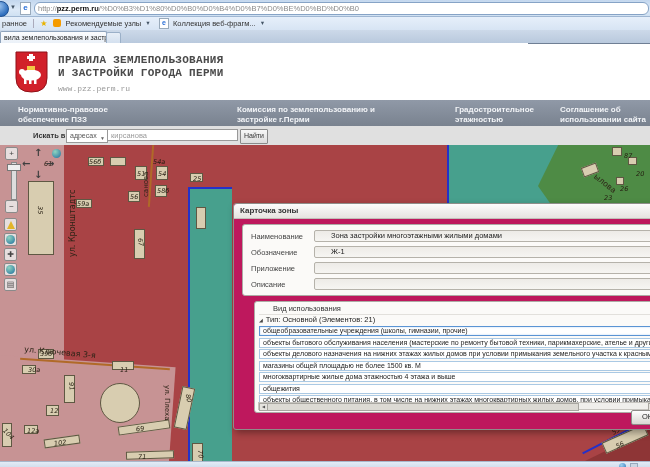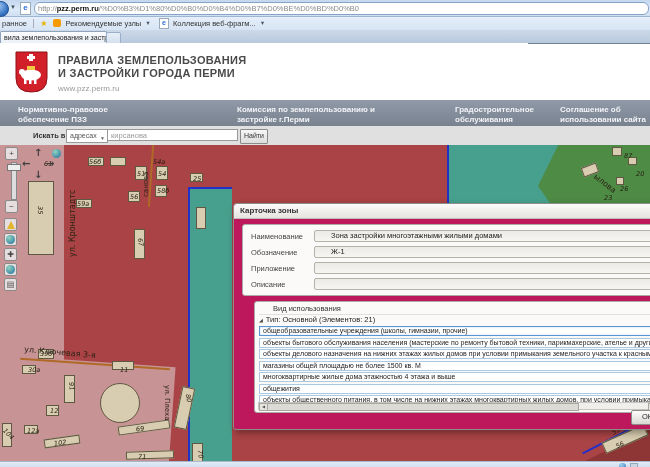--- a/index.html
+++ b/index.html
@@ -33,21 +33,21 @@
     border:1px solid #8fa3bb;border-bottom:none;border-radius:2px 2px 0 0;font-size:7px;line-height:12px;
     color:#222;padding-left:3px;white-space:nowrap;overflow:hidden;}
   .tab-stub{position:absolute;left:106px;top:2px;width:13px;height:11px;background:linear-gradient(#e7eef7,#d2dfee);
     border:1px solid #9bb0c8;border-radius:2px 2px 0 0;}
   .statusbar{position:absolute;left:0;top:461px;width:650px;height:6px;
     background:linear-gradient(#e3ecf6,#cfdcec);border-top:1px solid #a8b8cc;}
   .status-globe{position:absolute;right:24px;top:1px;width:7px;height:7px;border-radius:50%;
     background:radial-gradient(circle at 35% 30%,#9fd2f0,#2a6fb8);}
   .status-sq{position:absolute;right:12px;top:1px;width:6px;height:5px;background:#cbd6e4;border:1px solid #98a8bc;}
   
-  .site-header{position:absolute;left:0;top:43px;width:528px;height:57px;background:#fff;}
+  .site-header{position:absolute;left:0;top:43px;width:528px;height:57px;background:#fff;font-family:Liberation Mono, monospace;}
   .coat{position:absolute;left:15px;top:8px;width:33px;height:42px;}
   .titles{position:absolute;left:58px;top:11px;}
   .t-line{font-size:11px;font-weight:bold;color:#4a4a4a;letter-spacing:.3px;line-height:13px;}
   .t-www{font-size:8px;color:#999;margin-top:4px;}
   
   .nav{position:absolute;left:0;top:100px;width:650px;height:26px;
     background:linear-gradient(#9099a7,#79828f);}
   .nav-item{position:absolute;top:5px;font-size:8px;font-weight:bold;color:#f2f4f7;line-height:9.5px;cursor:pointer;}
   
   .searchbar{position:absolute;left:0;top:126px;width:650px;height:19px;background:#e0e0e0;}
@@ -159,21 +159,21 @@
     <div class="titles">
       <div class="t-line">ПРАВИЛА ЗЕМЛЕПОЛЬЗОВАНИЯ</div>
       <div class="t-line">И ЗАСТРОЙКИ ГОРОДА ПЕРМИ</div>
       <div class="t-www">www.pzz.perm.ru</div>
     </div>
   </div>
 
   <div class="nav">
     <div class="nav-item" style="left:18px;width:135px;">Нормативно-правовое обеспечение ПЗЗ</div>
     <div class="nav-item" style="left:237px;width:165px;">Комиссия по землепользованию и застройке г.Перми</div>
-    <div class="nav-item" style="left:455px;width:100px;">Градостроительное обслуживания</div>
+    <div class="nav-item" style="left:455px;width:100px;">Градостроительное этажностью</div>
     <div class="nav-item" style="left:560px;width:105px;">Соглашение об использовании сайта</div>
   </div>
 
   <div class="searchbar">
     <span class="s-label">Искать в:</span>
     <div class="s-select">
       <span>адресах</span>
       <span class="sv">▼</span>
     </div>
     <input class="s-input" placeholder="кирсанова" style="">

